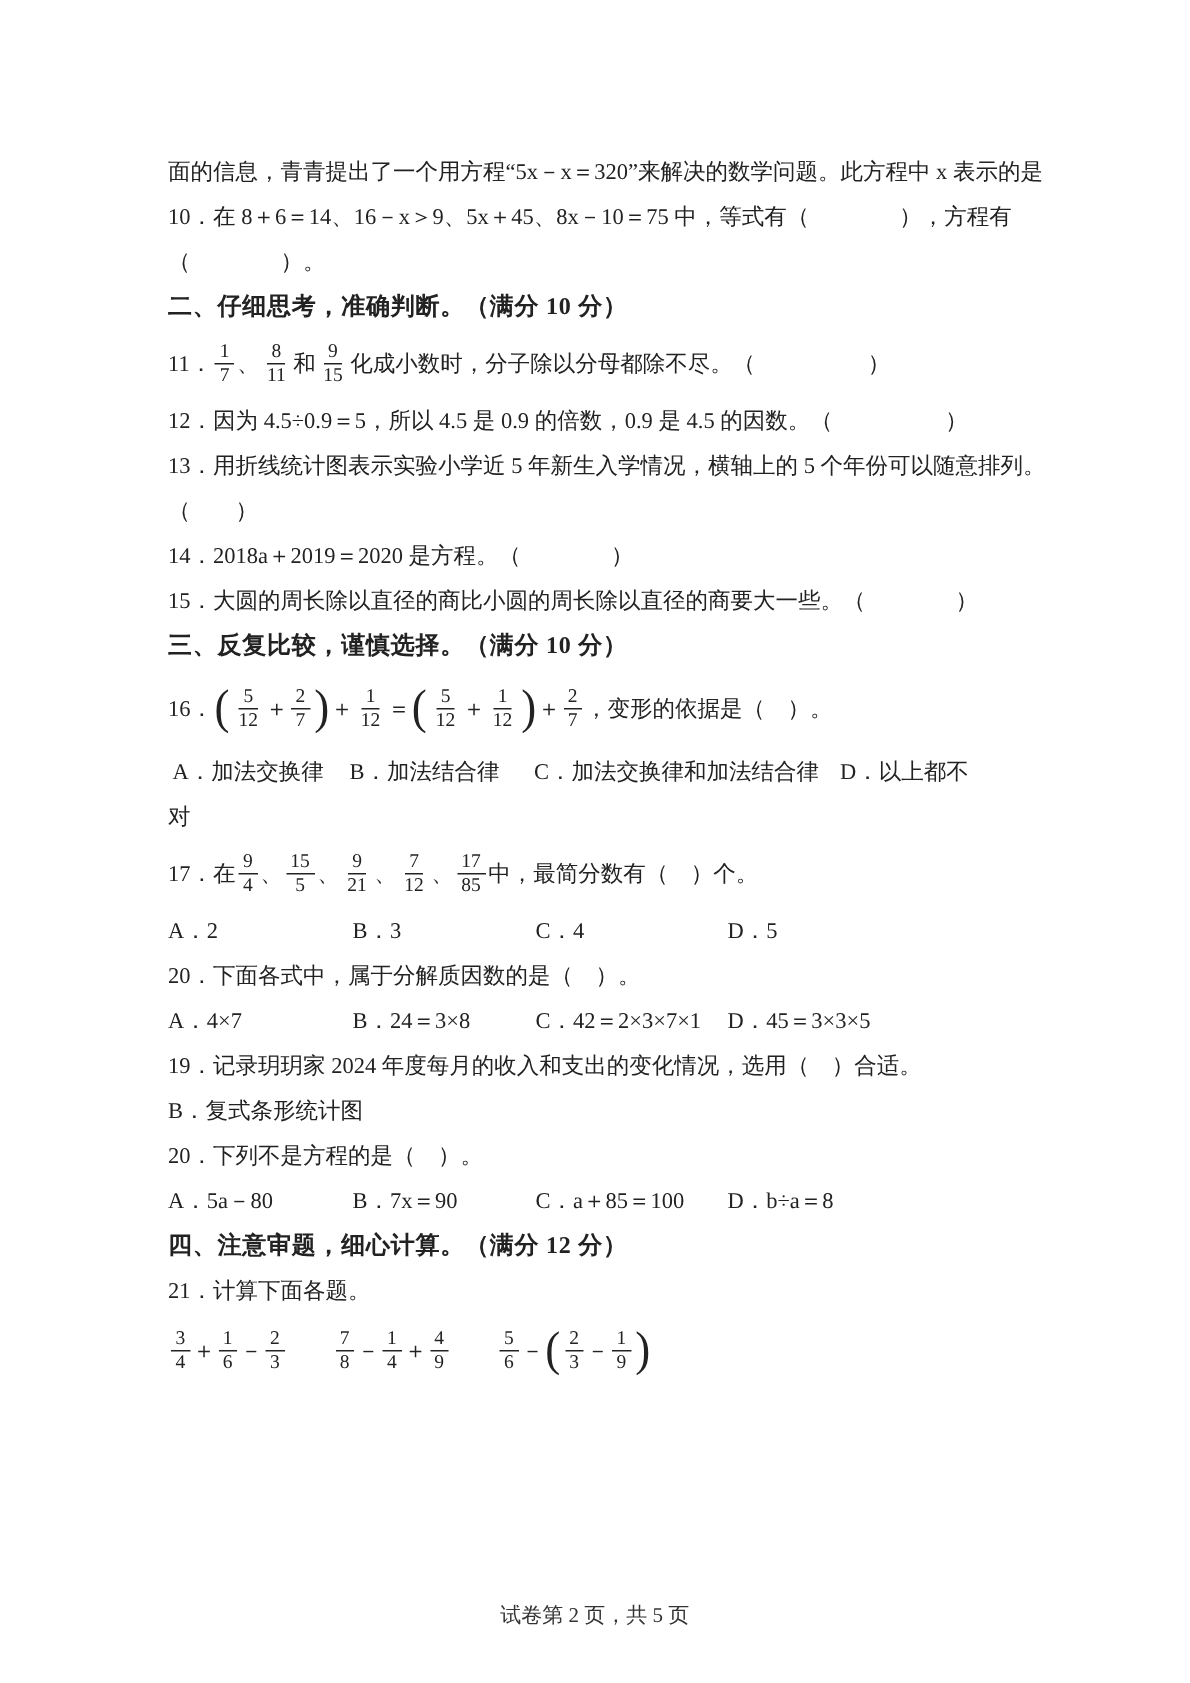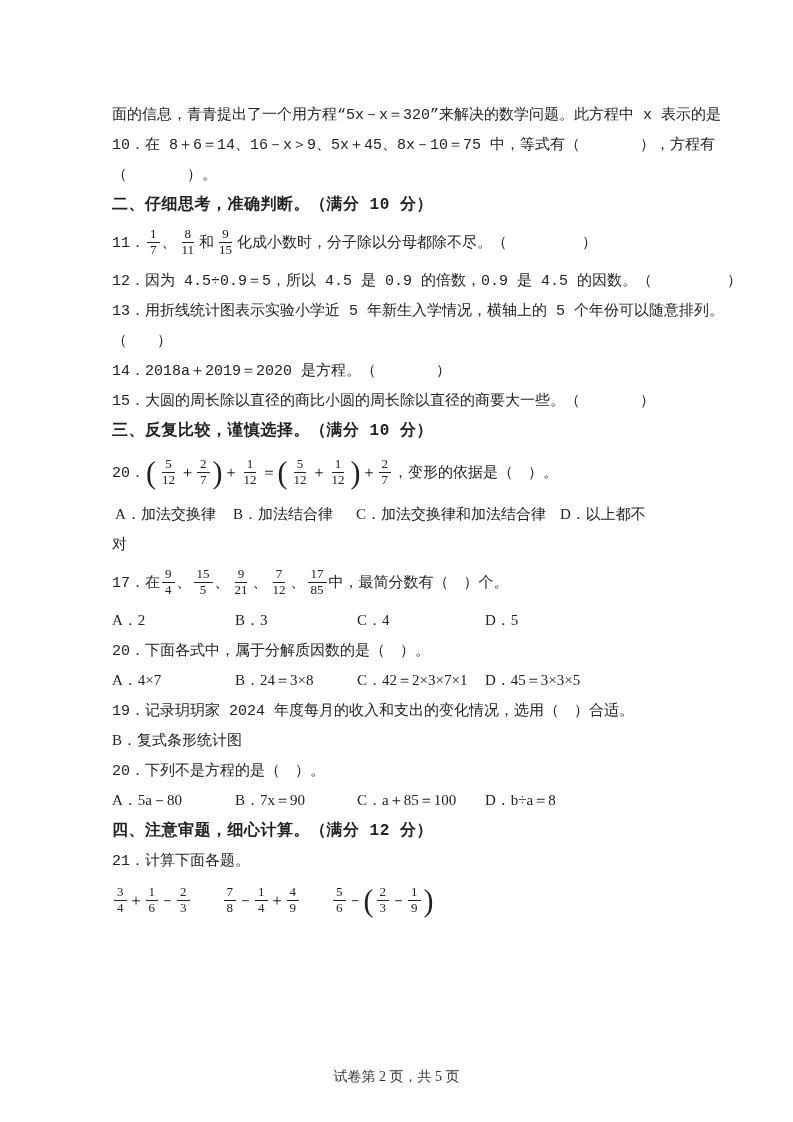--- a/index.html
+++ b/index.html
@@ -11,21 +11,21 @@
     font-family:"Liberation Serif","DejaVu Serif",serif;
     font-size:15px;
     overflow:hidden;
   }
   .content {
     position:absolute;
     left:112px; top:99px;
     width:580px;
   }
   .line { height:30px; display:flex; align-items:center; }
-  .line .run { white-space:pre;font-family:Liberation Mono, monospace; }
+  .line .run { white-space:pre; }
   .heading { font-weight:700; font-size:16px; letter-spacing:0.5px; }
   .tall  { height:46px; }
   .tall16{ height:54px; }
   .exprs { height:50px; display:flex; align-items:center; gap:30px; }
 
   .frac {
     display:inline-flex; flex-direction:column; align-items:center;
     font-size:13px; line-height:1.15; margin:0 2px; text-align:center;
   }
   .frac .fn { border-bottom:1px solid #222; padding:0 3px; }
@@ -105,21 +105,21 @@
       <div class="line text">
         <span class="run">14．2018a＋2019＝2020 是方程。（　　　　）</span>
       </div>
       <div class="line text">
         <span class="run">15．大圆的周长除以直径的商比小圆的周长除以直径的商要大一些。（　　　　）</span>
       </div>
       <div class="line heading">
         <span class="run">三、反复比较，谨慎选择。（满分 10 分）</span>
       </div>
       <div class="line tall16">
-        <span class="run">20．</span>
+        <span class="run">16．</span>
         <span class="bigp">(</span>
         <span class="frac">
           <span class="fn">5</span>
           <span class="fd">12</span>
         </span>
         <span class="run">＋</span>
         <span class="frac">
           <span class="fn">2</span>
           <span class="fd">7</span>
         </span>

